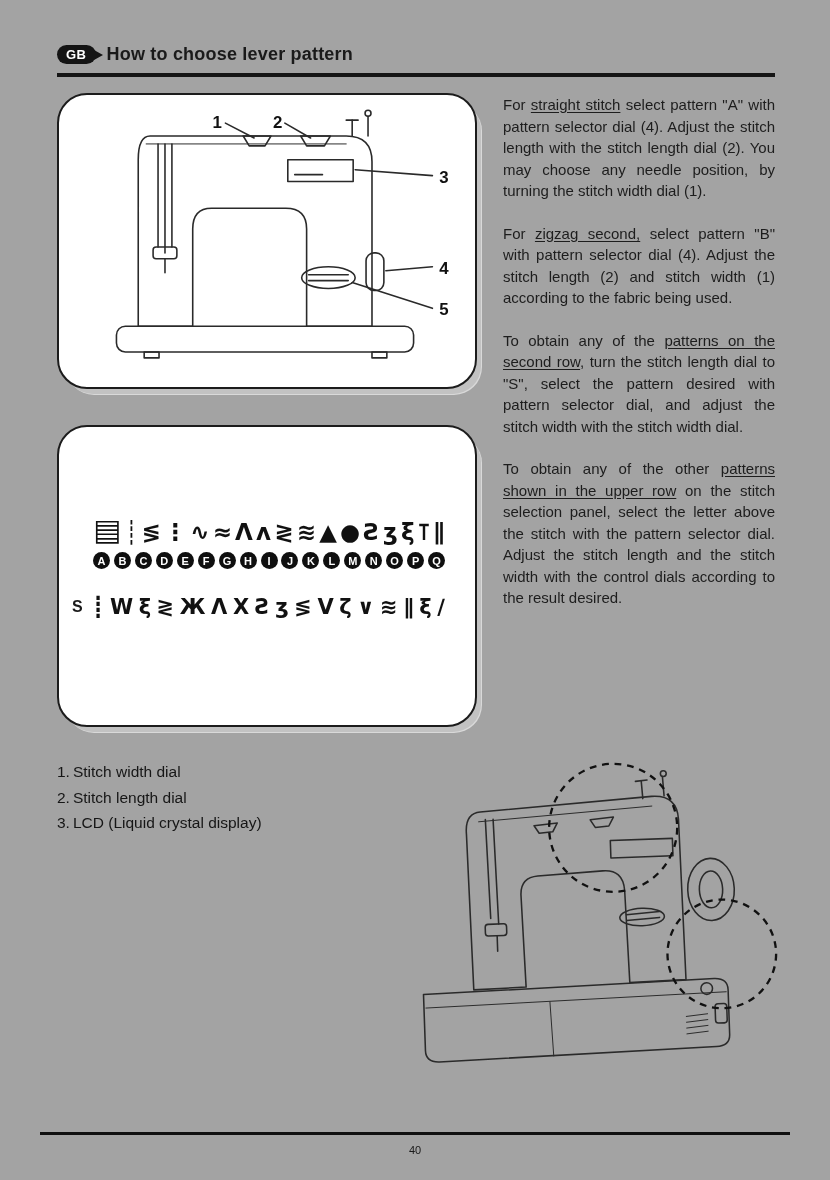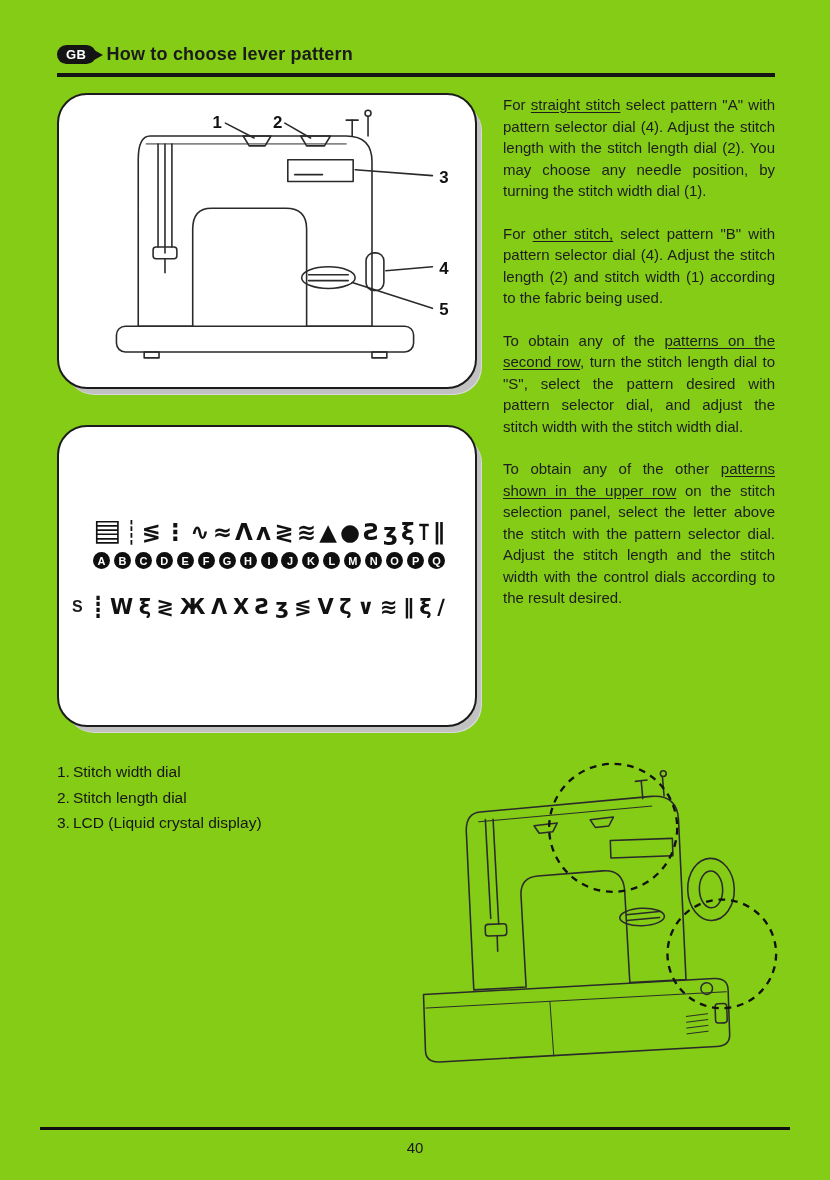--- a/index.html
+++ b/index.html
@@ -1,17 +1,17 @@
 <!DOCTYPE html>
 <html><head>
 <meta charset="utf-8">
 <style>
   html,body{margin:0;padding:0;background:#e8e8e8;}
   .page{
-    position:relative;width:830px;height:1180px;margin:0 auto;background:#84cc16;
+    position:relative;width:830px;height:1180px;margin:0 auto;background:#a3a3a3;
     font-family:"Liberation Sans","DejaVu Sans",sans-serif;color:#1a1a1a;overflow:hidden;
   }
   
   .hdr{display:flex;align-items:center;gap:11px;margin:44px 55px 0 57px;
     padding-bottom:8px;border-bottom:4px solid #151515;}
   .badge{position:relative;background:#141414;color:#fff;font-weight:bold;font-size:13px;
     padding:2px 9px;border-radius:11px;letter-spacing:.5px;}
   .badge::after{content:"";position:absolute;right:-7px;top:50%;margin-top:-5px;
     border-left:9px solid #141414;border-top:5px solid transparent;border-bottom:5px solid transparent;}
   .hdr h1{margin:0;font-size:18px;font-weight:bold;letter-spacing:.2px;}
@@ -42,21 +42,21 @@
   .u{text-decoration:underline;text-underline-offset:2px;margin-top:16px;}
   
   .bottom{display:flex;margin:26px 50px 0 57px;}
   .legend{flex:0 0 335px;margin:6px 0 0;padding:0;list-style:none;
     font-size:15.5px;line-height:25.5px;color:#161616;}
   .legend-item .num{margin-right:3px;}
   .machine-small{width:388px;height:352px;margin-top:-10px;}
   
   .footer{position:absolute;left:40px;right:40px;bottom:24px;text-align:center;}
   .footer .rule{border-top:3px solid #101010;margin-bottom:9px;}
-  .pagenum{font-size:15px;color:#1a1a1a;}
+  .pagenum{font-size:11px;color:#1a1a1a;}
 </style>
 </head>
 <body>
 
 <div class="page">
 
   <div class="hdr">
     <span class="badge">GB</span>
     <h1>How to choose lever pattern</h1>
   </div>
@@ -180,21 +180,21 @@
               <span class="sym">ξ</span>
               <span class="sym">∕</span>
             </div>
         </div>
       </div>
 
     </div>
 
     <div class="right-col">
       <p><span>For </span><span class="u">straight stitch</span><span> select pattern "A" with pattern selector dial (4). Adjust the stitch length with the stitch length dial (2). You may choose any needle position, by turning the stitch width dial (1).</span></p>
-      <p><span>For </span><span class="u">other stitch,</span><span> select pattern "B" with pattern selector dial (4). Adjust the stitch length (2) and stitch width (1) according to the fabric being used.</span></p>
+      <p><span>For </span><span class="u">zigzag second,</span><span> select pattern "B" with pattern selector dial (4). Adjust the stitch length (2) and stitch width (1) according to the fabric being used.</span></p>
       <p><span>To obtain any of the </span><span class="u">patterns on the second row</span><span>, turn the stitch length dial to "S", select the pattern desired with pattern selector dial, and adjust the stitch width with the stitch width dial.</span></p>
       <p><span>To obtain any of the other </span><span class="u">patterns shown in the upper row</span><span> on the stitch selection panel, select the letter above the stitch with the pattern selector dial. Adjust the stitch length and the stitch width with the control dials according to the result desired.</span></p>
     </div>
 
   </div>
 
   <div class="bottom">
     <ol class="legend">
         <li class="legend-item"><span class="num">1.</span><span class="lab">Stitch width dial</span></li>
         <li class="legend-item"><span class="num">2.</span><span class="lab">Stitch length dial</span></li>

